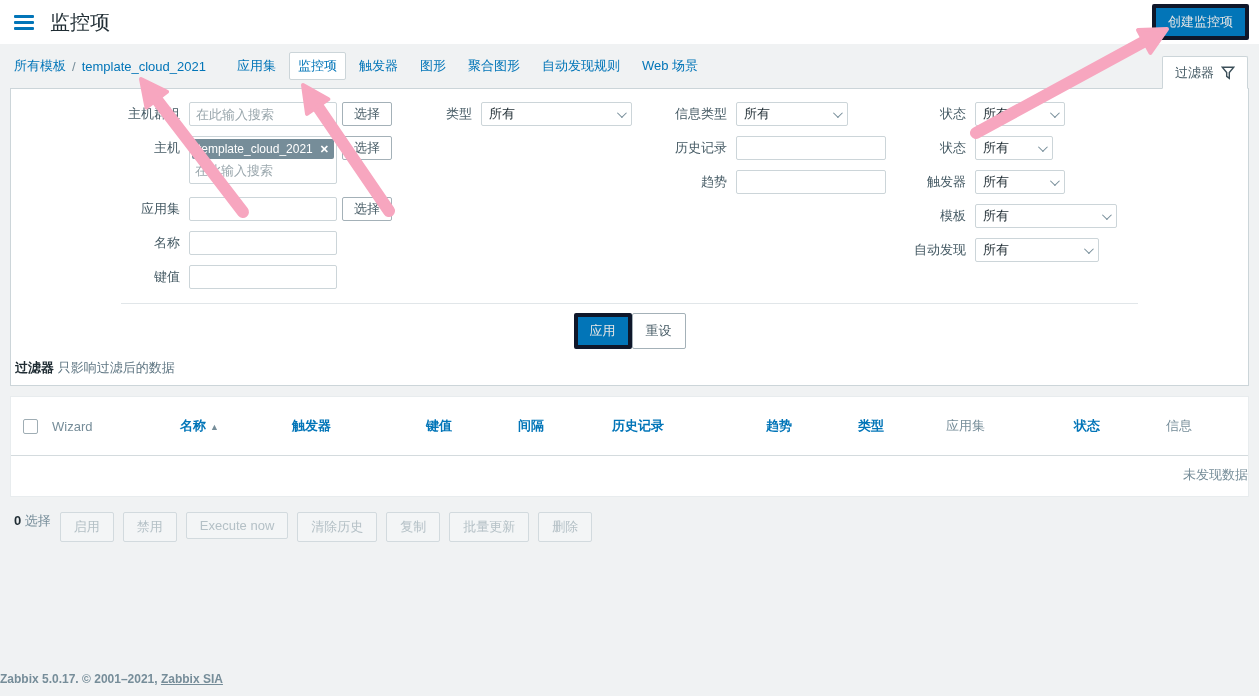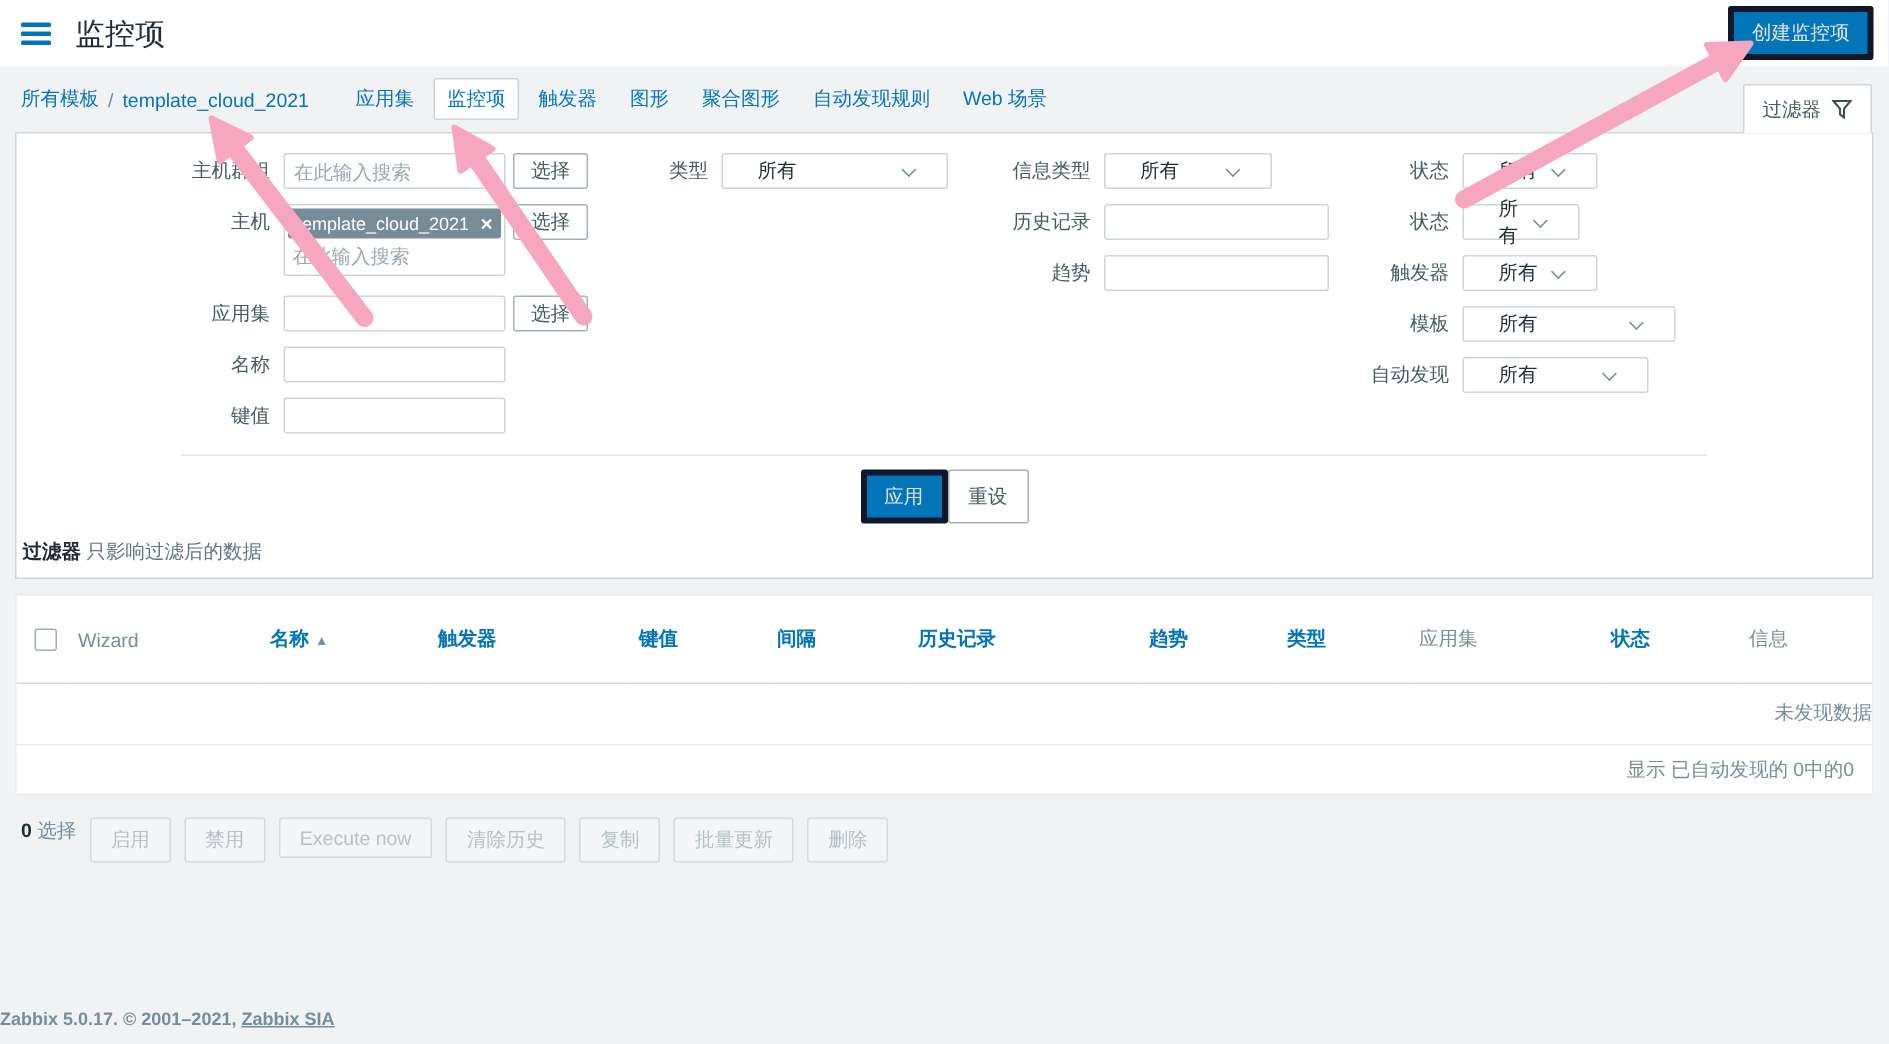--- a/index.html
+++ b/index.html
@@ -80,21 +80,21 @@
   .chip {
     display:inline-flex; align-items:center; gap:7px;
     background:#768d99; color:#fff; font-size:12px; padding:3px 6px; border-radius:2px;
     max-width:142px; white-space:nowrap;
   }
   .chip .x { cursor:pointer; font-size:11px; font-weight:bold; }
   .ms-ph { color:#9aa7ad; padding:3px 3px 1px; }
   .sel {
     height:24px; border:1px solid #ccd5d9; border-radius:2px; background:#fff;
     display:inline-flex; align-items:center; justify-content:space-between;
-    padding:0 23px; cursor:pointer; color:#1f2c33;
+    padding:0 7px; cursor:pointer; color:#1f2c33;
   }
   .chev {
     width:7px; height:7px; border-right:1.5px solid #768d99; border-bottom:1.5px solid #768d99;
     transform:rotate(45deg) translateY(-2px); flex:none; margin-left:8px;
   }
   .divider { border-top:1px solid #e1e6e9; margin:4px 110px 0 110px; }
   .fbuttons { display:flex; justify-content:center; margin-top:9px; }
   .btn-reset {
     background:#fff; border:1px solid #a4b1b8; border-radius:2px;
     color:#455a64; font-size:13px; padding:5px 13px; cursor:pointer;
@@ -311,23 +311,20 @@
         <th class="sortable"><a>类型</a></th>
         <th class="plain">应用集</th>
         <th class="sortable"><a>状态</a></th>
         <th class="plain">信息</th>
       </tr>
     </thead>
     <tbody>
       <tr>
         <td class="empty" colspan="12">未发现数据</td>
       </tr>
-      <tr>
-        <td class="tfoot" colspan="12">显示 已自动发现的 0中的0</td>
-      </tr>
     </tbody>
   </table>
 </div>
 
 <div class="actionbar">
   <span class="sel-count">
     <b>0</b>
     <span>选择</span>
   </span>
   <button class="btn-dis" disabled="">启用</button>

